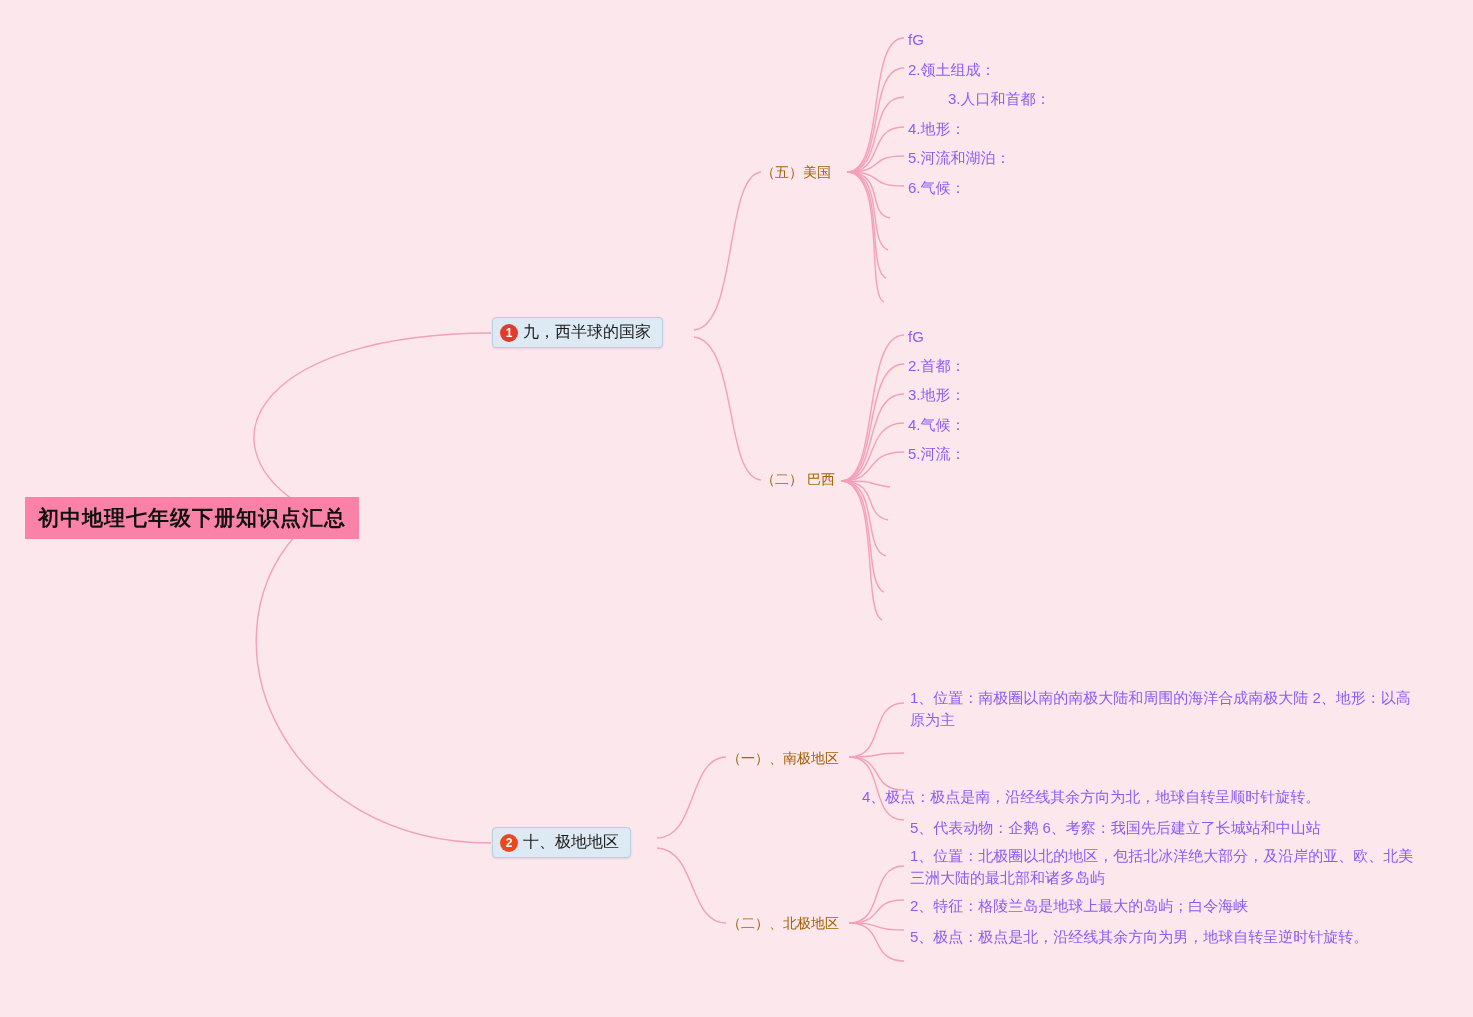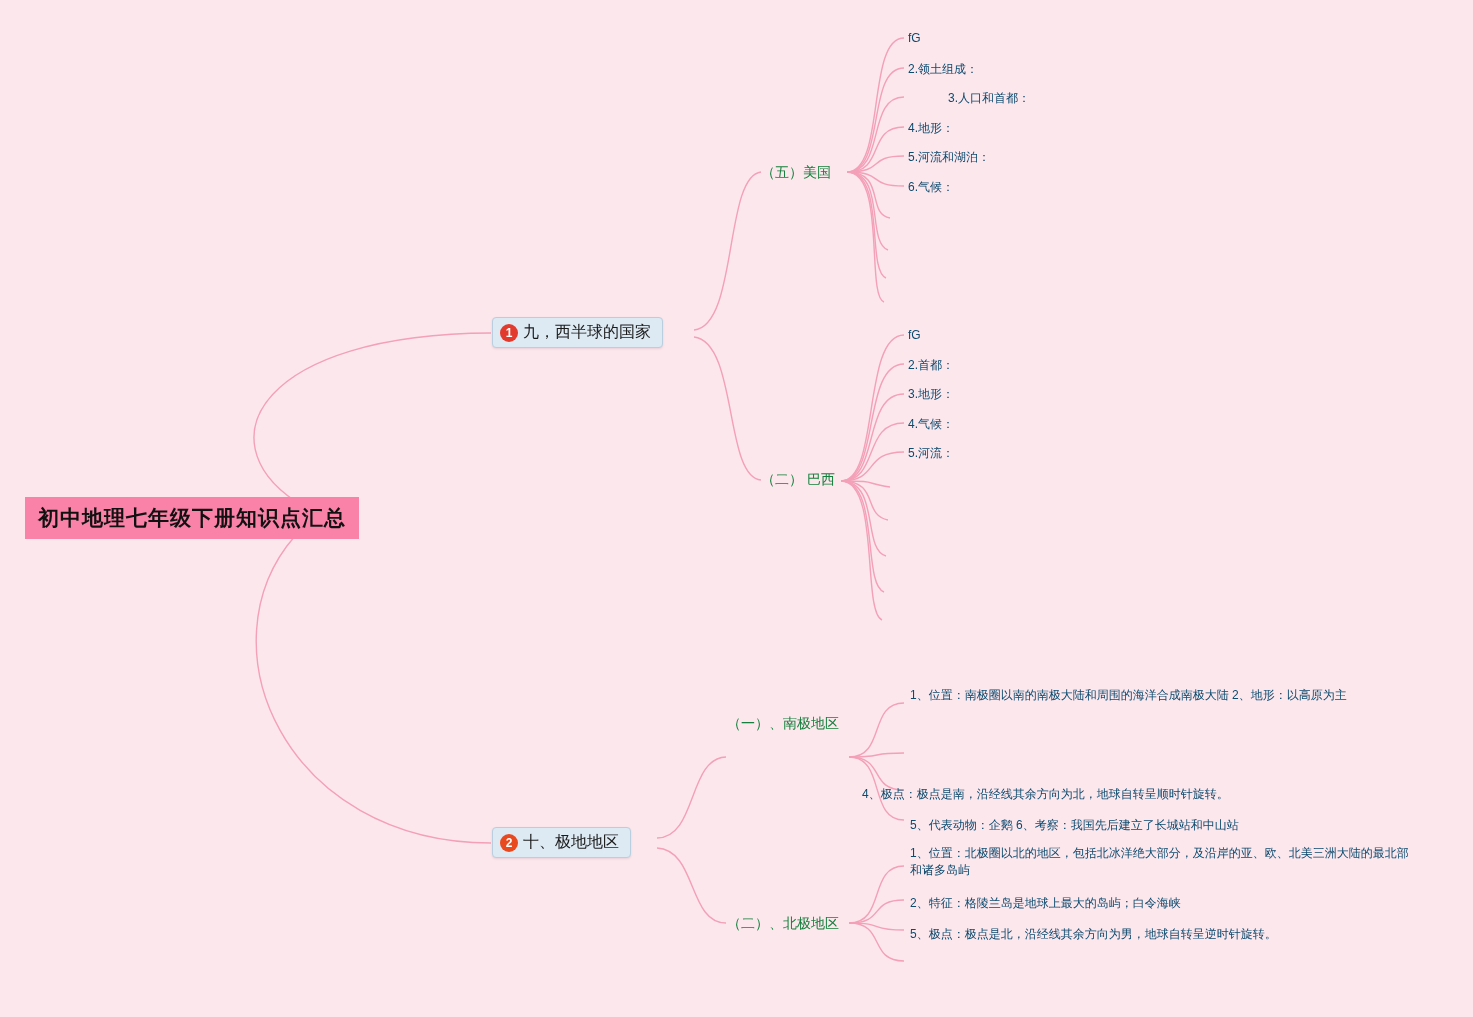--- a/index.html
+++ b/index.html
@@ -72,28 +72,28 @@
     color:#fff;
     font-size:12px;
     font-weight:bold;
     flex:0 0 auto;
   }
   .badge.n1{background:var(--badge1);}
   .badge.n2{background:var(--badge2);}
   .sub-node{
     position:absolute;
     font-size:14px;
-    color:#15803d;
+    color:#a16207;
     white-space:nowrap;
     cursor:pointer;
   }
   .leaf{
     position:absolute;
-    font-size:12px;
-    color:#0c4a6e;
+    font-size:15px;
+    color:#8b5cf6;
     white-space:nowrap;
     cursor:pointer;
   }
   .leaf.wide{
     width:505px;
     white-space:normal;
     line-height:1.45;
   }
 </style>
 </head>
@@ -154,21 +154,21 @@
     <span>九，西半球的国家</span>
   </div>
 
   <div class="branch-node b2">
     <span class="badge n2">2</span>
     <span>十、极地地区</span>
   </div>
 
   <div class="sub-node" style="left:761px;top:164px;">（五）美国</div>
   <div class="sub-node" style="left:761px;top:471px;">（二） 巴西</div>
-  <div class="sub-node" style="left:727px;top:715px;">（一）、南极地区</div>
+  <div class="sub-node" style="left:727px;top:750px;">（一）、南极地区</div>
   <div class="sub-node" style="left:727px;top:915px;">（二）、北极地区</div>
 
   <div class="leaf" style="left:908px;top:31px;">fG</div>
   <div class="leaf" style="left:908px;top:61px;">2.领土组成：</div>
   <div class="leaf" style="left:908px;top:90px;margin-left:40px;">3.人口和首都：</div>
   <div class="leaf" style="left:908px;top:120px;">4.地形：</div>
   <div class="leaf" style="left:908px;top:149px;">5.河流和湖泊：</div>
   <div class="leaf" style="left:908px;top:179px;">6.气候：</div>
 
   <div class="leaf" style="left:908px;top:328px;">fG</div>

